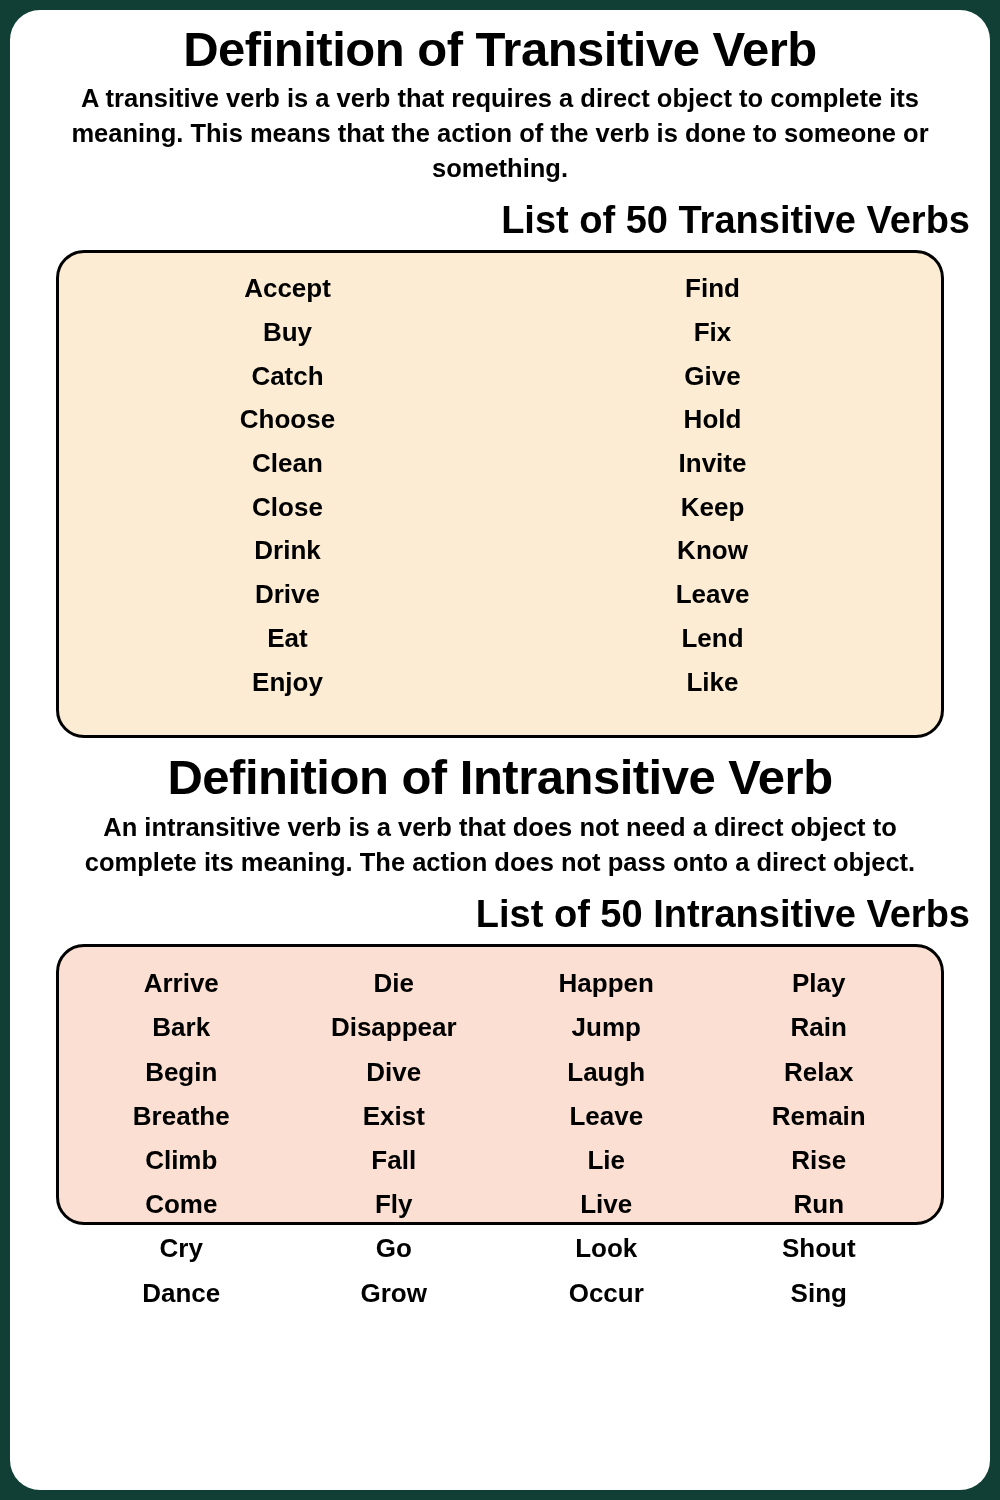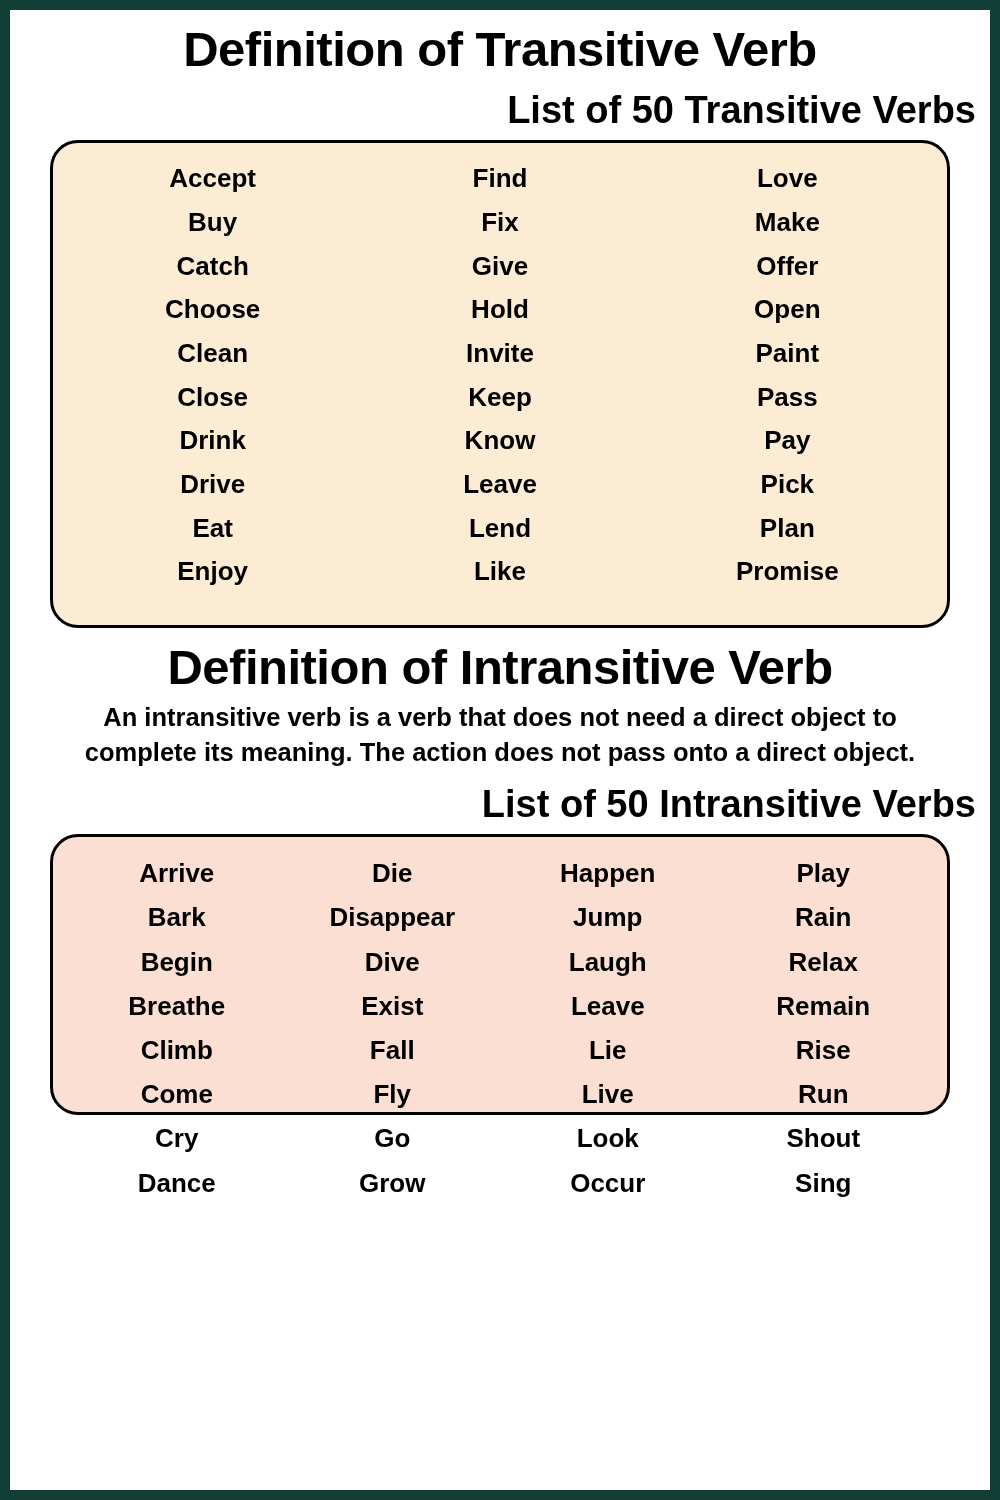--- a/index.html
+++ b/index.html
@@ -14,21 +14,22 @@
     overflow: hidden;
   }
   .page {
     position: absolute;
     left: 10px;
     top: 10px;
     width: 980px;
     height: 1480px;
     background: #ffffff;
     box-sizing: border-box;
-    padding: 0 14px;
+    padding: 0 20px;
+    border-radius: 30px;
   }
   .title {
     text-align: center;
     font-size: 49px;
     font-weight: bold;
     color: #000000;
     letter-spacing: -0.5px;
     line-height: 1.05;
     margin: 14px 0 4px 0;
   }
@@ -82,20 +83,21 @@
     font-size: 26px;
     line-height: 1.70;
   }
 </style>
 </head>
 <body>
 
 <div class="page">
 
   <h1 class="title">Definition of Transitive Verb</h1>
+  <p class="definition">A transitive verb is a verb that requires a direct object to complete its meaning. This means that the action of the verb is done to someone or something.</p>
   <h2 class="list-title">List of 50 Transitive Verbs</h2>
 
   <div class="verb-box box-transitive">
     <div class="col">
       <span class="verb">Accept</span>
       <span class="verb">Buy</span>
       <span class="verb">Catch</span>
       <span class="verb">Choose</span>
       <span class="verb">Clean</span>
       <span class="verb">Close</span>
@@ -108,32 +110,20 @@
       <span class="verb">Find</span>
       <span class="verb">Fix</span>
       <span class="verb">Give</span>
       <span class="verb">Hold</span>
       <span class="verb">Invite</span>
       <span class="verb">Keep</span>
       <span class="verb">Know</span>
       <span class="verb">Leave</span>
       <span class="verb">Lend</span>
       <span class="verb">Like</span>
-    </div>
-    <div class="col">
-      <span class="verb">Love</span>
-      <span class="verb">Make</span>
-      <span class="verb">Offer</span>
-      <span class="verb">Open</span>
-      <span class="verb">Paint</span>
-      <span class="verb">Pass</span>
-      <span class="verb">Pay</span>
-      <span class="verb">Pick</span>
-      <span class="verb">Plan</span>
-      <span class="verb">Promise</span>
     </div>
   </div>
 
   <h1 class="title">Definition of Intransitive Verb</h1>
   <p class="definition">An intransitive verb is a verb that does not need a direct object to complete its meaning. The action does not pass onto a direct object.</p>
   <h2 class="list-title">List of 50 Intransitive Verbs</h2>
 
   <div class="verb-box box-intransitive">
     <div class="col">
       <span class="verb">Arrive</span>

